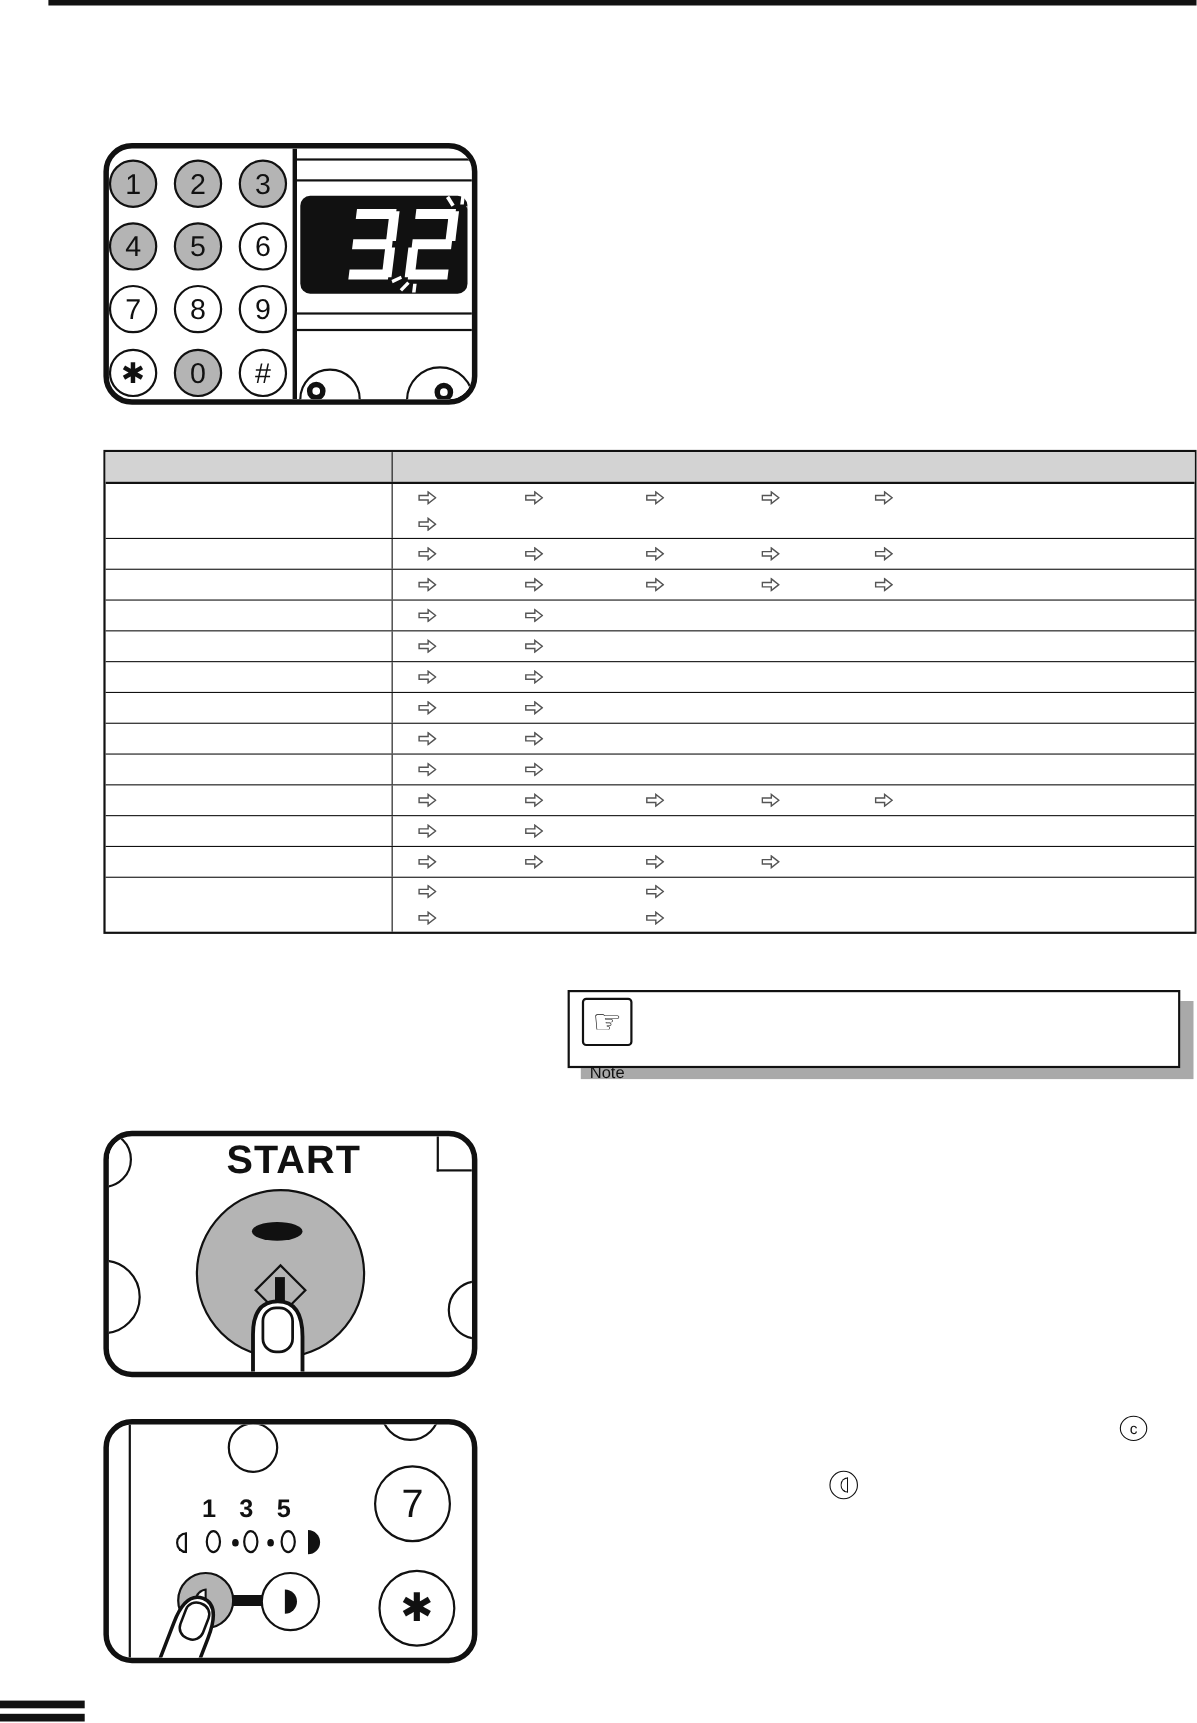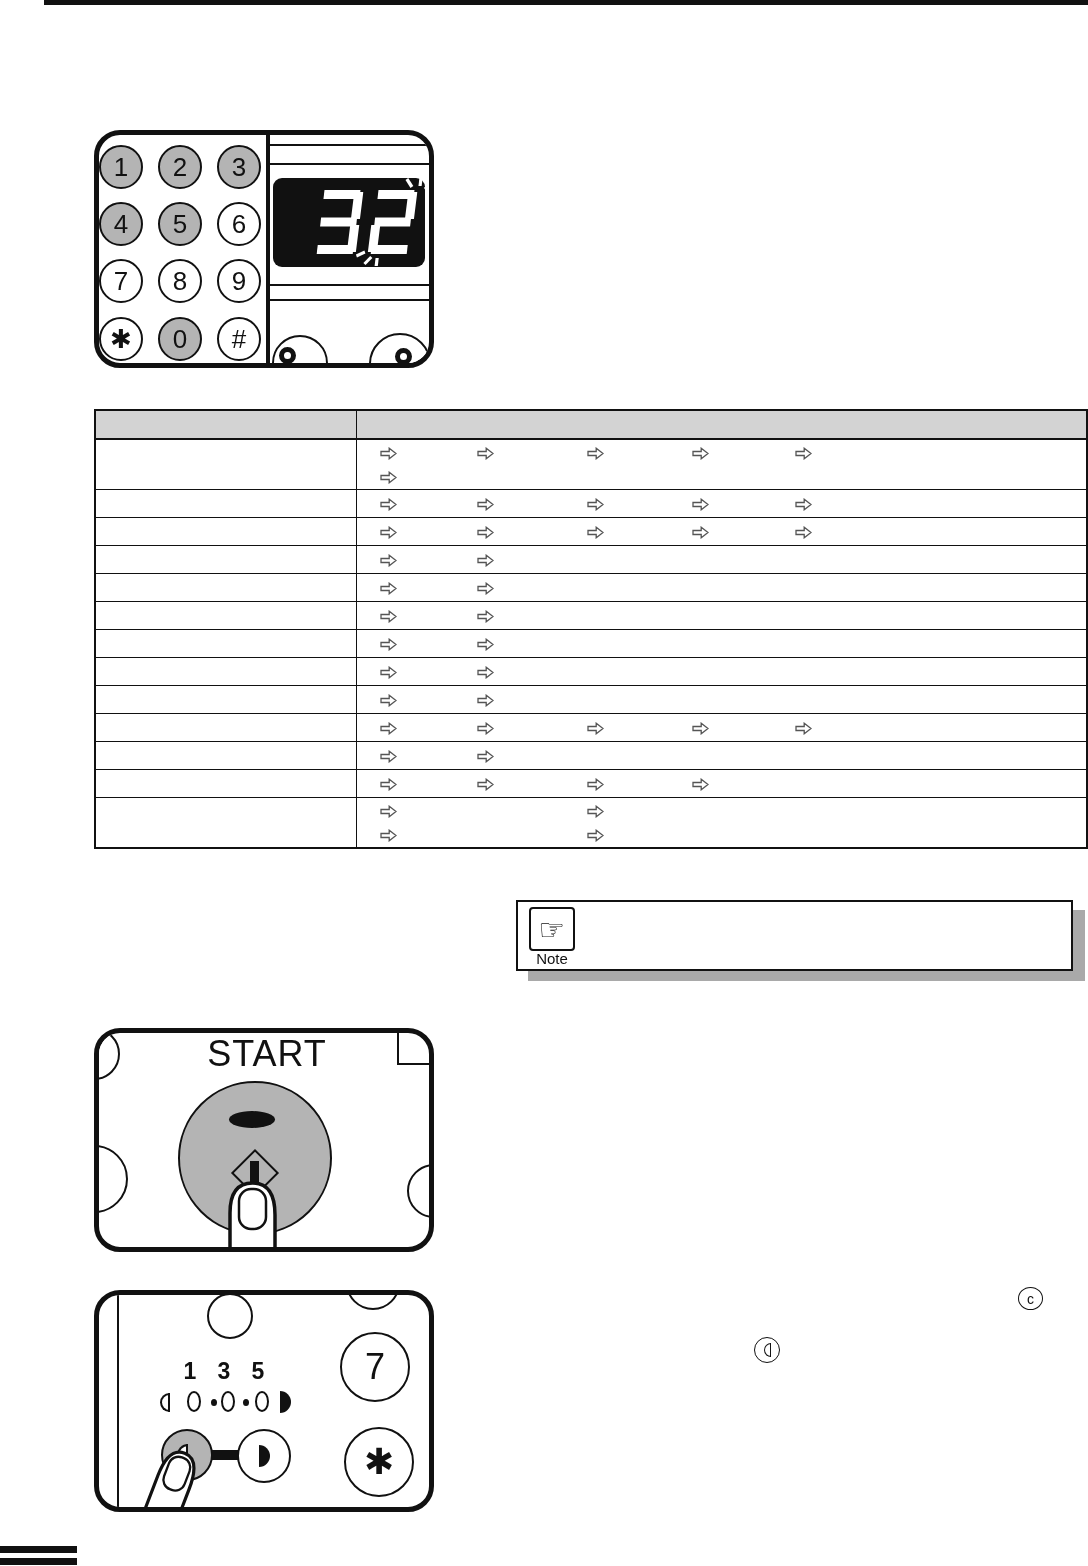--- a/index.html
+++ b/index.html
@@ -35,25 +35,25 @@
   .cell-l{width:260px;border-right:1px solid var(--ink);flex:none;}
   .cell-r{flex:1;position:relative;}
   .tline{position:relative;}
   .arrow{position:absolute;width:17px;height:13px;}
 
   
   #note-box{position:absolute;left:516px;top:900px;width:557px;height:71px;background:#fff;
             border:2px solid var(--ink);box-shadow:12px 10px 0 var(--note-shadow);box-sizing:border-box;}
   #note-icon{position:absolute;left:11px;top:5px;width:46px;height:44px;border:2.5px solid var(--ink);
              border-radius:4px;display:flex;align-items:center;justify-content:center;font-size:30px;box-sizing:border-box;}
-  #note-label{position:absolute;left:6px;top:48px;width:56px;text-align:center;font-size:15px;}
+  #note-label{position:absolute;left:6px;top:65px;width:56px;text-align:center;font-size:15px;}
 
   
   #start-label{position:absolute;left:88px;top:0px;width:160px;text-align:center;
-               font-size:36px;font-weight:normal;letter-spacing:1px;}
+               font-size:36px;font-weight:bold;letter-spacing:1px;}
   #start-btn{position:absolute;left:79px;top:48px;width:154px;height:154px;background:var(--key-gray);}
   #start-led{position:absolute;left:130px;top:78px;width:46px;height:17px;background:var(--ink);border-radius:50%;}
   #start-diamond{position:absolute;left:139px;top:123px;width:34px;height:34px;border:2.5px solid var(--ink);
                  transform:rotate(45deg);box-sizing:border-box;background:transparent;}
   #start-bar{position:absolute;left:151px;top:128px;width:9px;height:24px;background:var(--ink);}
 
   
   .scale-oval{position:absolute;width:14px;height:21px;border:2px solid var(--ink);border-radius:50%;box-sizing:border-box;background:#fff;}
   .scale-dot{position:absolute;width:6px;height:7px;background:var(--ink);border-radius:50%;}
   .half-left{border:2.5px solid var(--ink);border-radius:11px 0 0 11px;box-sizing:border-box;background:#fff;}

